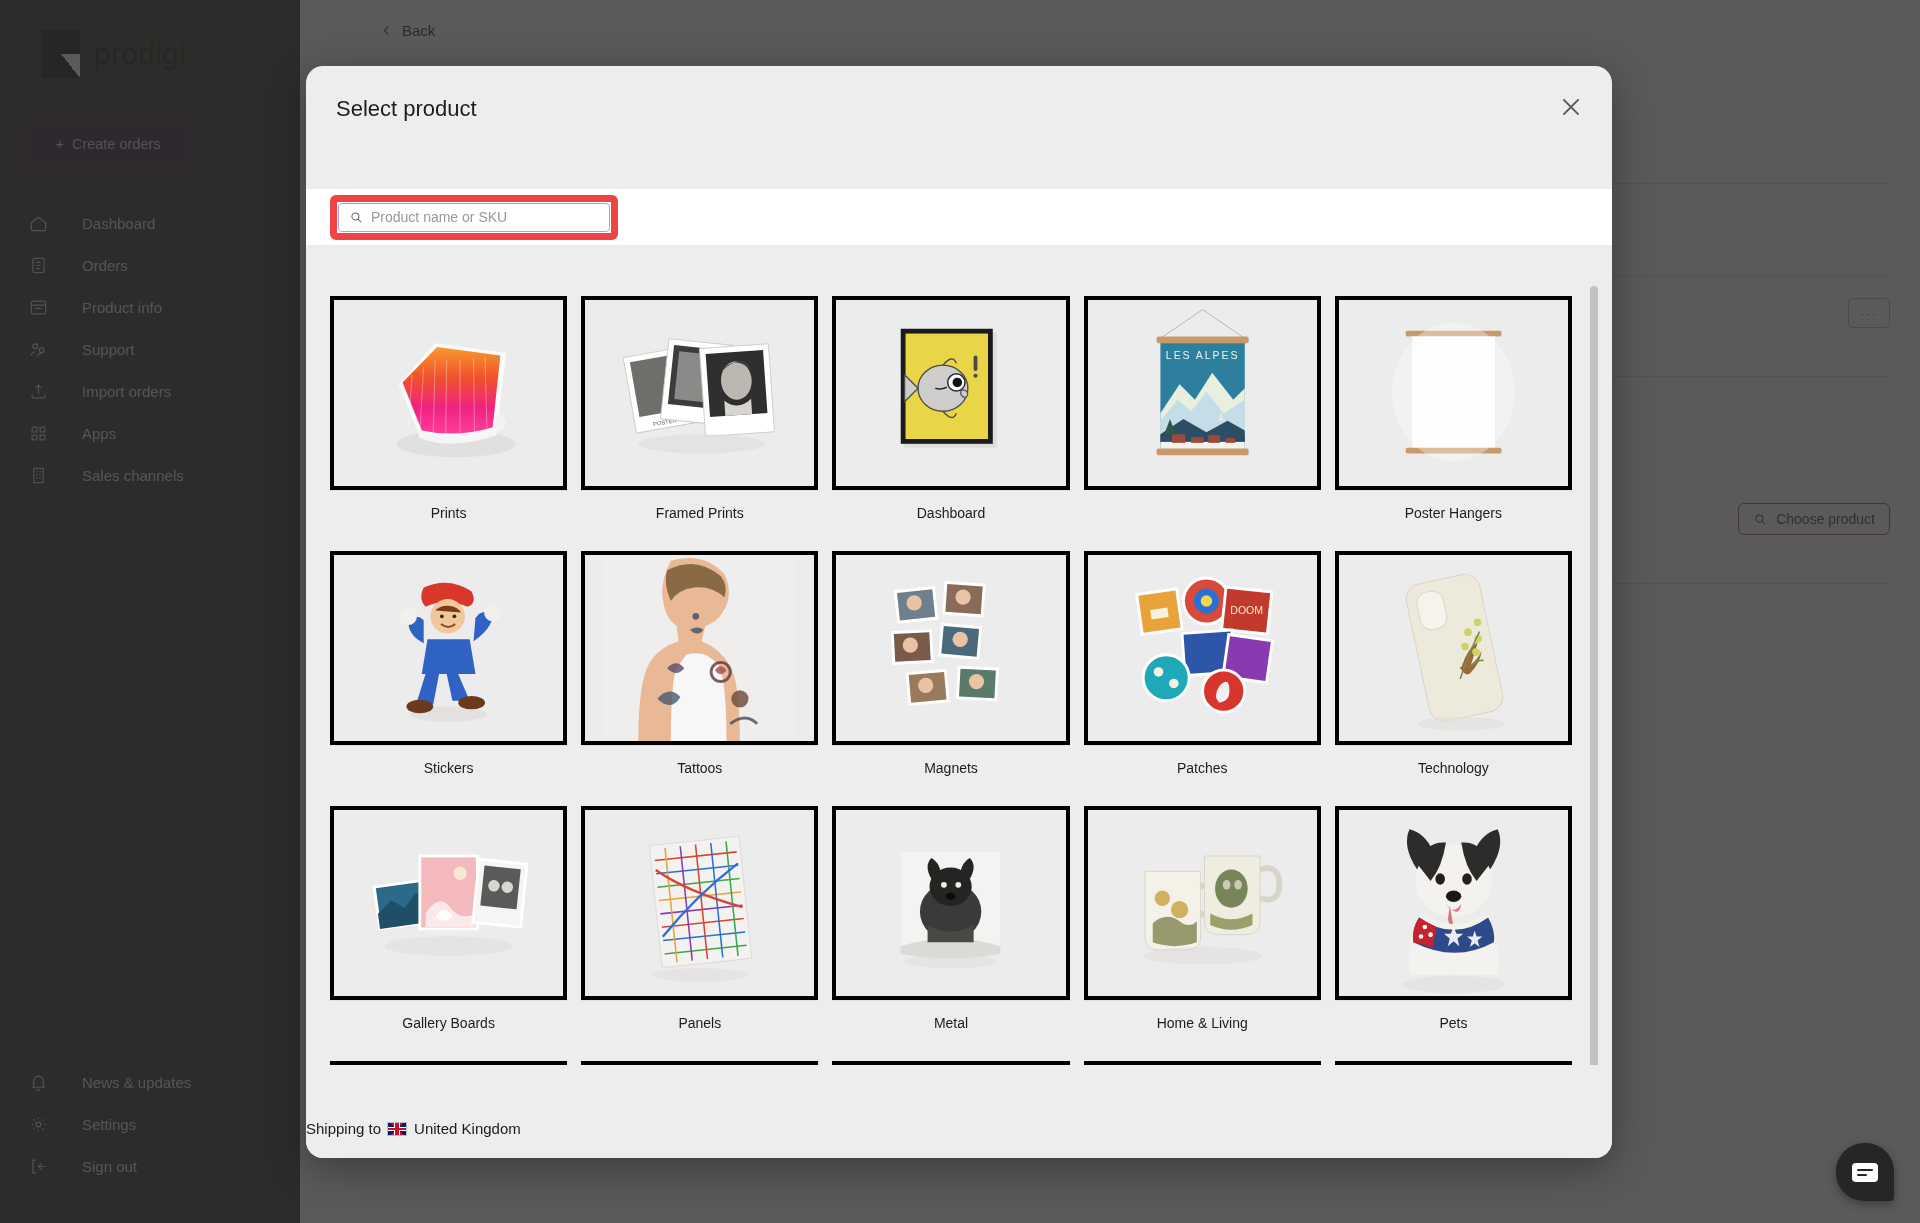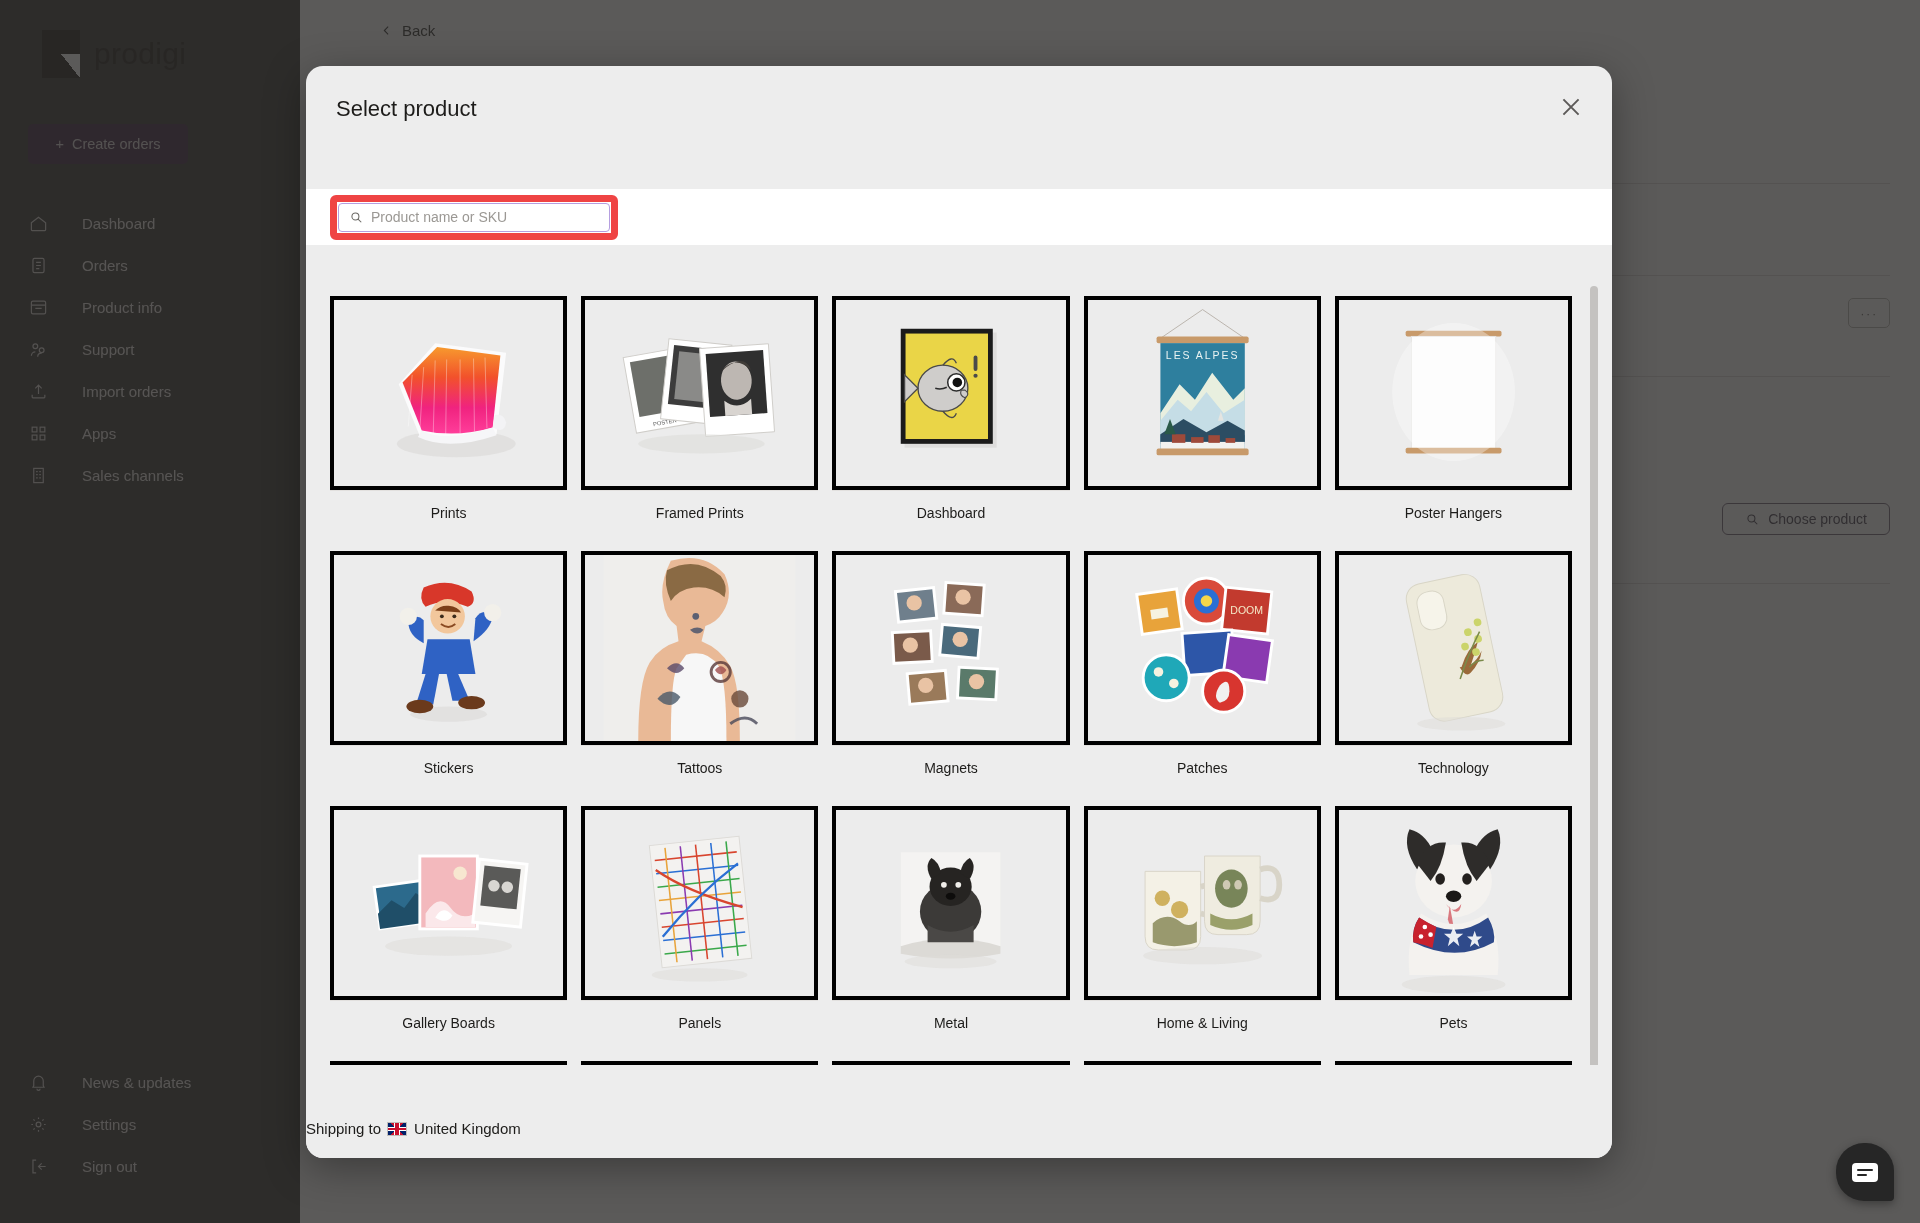--- a/index.html
+++ b/index.html
@@ -46,21 +46,21 @@
   #back-link svg { width: 13px; height: 13px; stroke: #2b2a28; fill: none; stroke-width: 2; }
 
   .bg-panel { position: absolute; left: 110px; top: 70px; width: 1480px; }
   .bg-row { display: flex; align-items: center; gap: 16px; font-size: 15px; color: #2b2a28; }
   .bg-toggle { width: 42px; height: 22px; border-radius: 11px; background: #2c2348; position: relative; }
   .bg-toggle::after { content:""; position:absolute; right: 2px; top: 2px; width: 18px; height: 18px; border-radius: 50%; background: #fff; }
   .bg-rule { border-top: 1px solid #dedcda; margin-top: 48px; }
   .bg-text { font-size: 15px; color: #2b2a28; margin-top: 26px; }
   .bg-dots-btn { width: 42px; height: 30px; border: 1px solid #b8b4b0; border-radius: 5px; display:flex; align-items:center; justify-content:center; letter-spacing:1.5px; color:#6b6662; font-size:13px; }
   .bg-choose-btn {
-    border: 1px solid #6d5f74; border-radius: 6px; height: 32px; padding: 0 22px;
+    border: 1px solid #6d5f74; border-radius: 6px; height: 32px; padding: 0 14px;
     display: inline-flex; align-items: center; gap: 9px; font-size: 14px; color: #3f3848;
   }
   .bg-choose-btn svg { width: 14px; height: 14px; stroke: #3f3848; fill:none; stroke-width:1.8; }
 
   
   #chat-widget {
     position: absolute; right: 26px; bottom: 22px; width: 58px; height: 58px; z-index: 120;
     background: #262626; border-radius: 28px 28px 4px 28px;
     display: flex; align-items: center; justify-content: center; cursor: pointer;
     box-shadow: 0 3px 10px rgba(0,0,0,.35);

